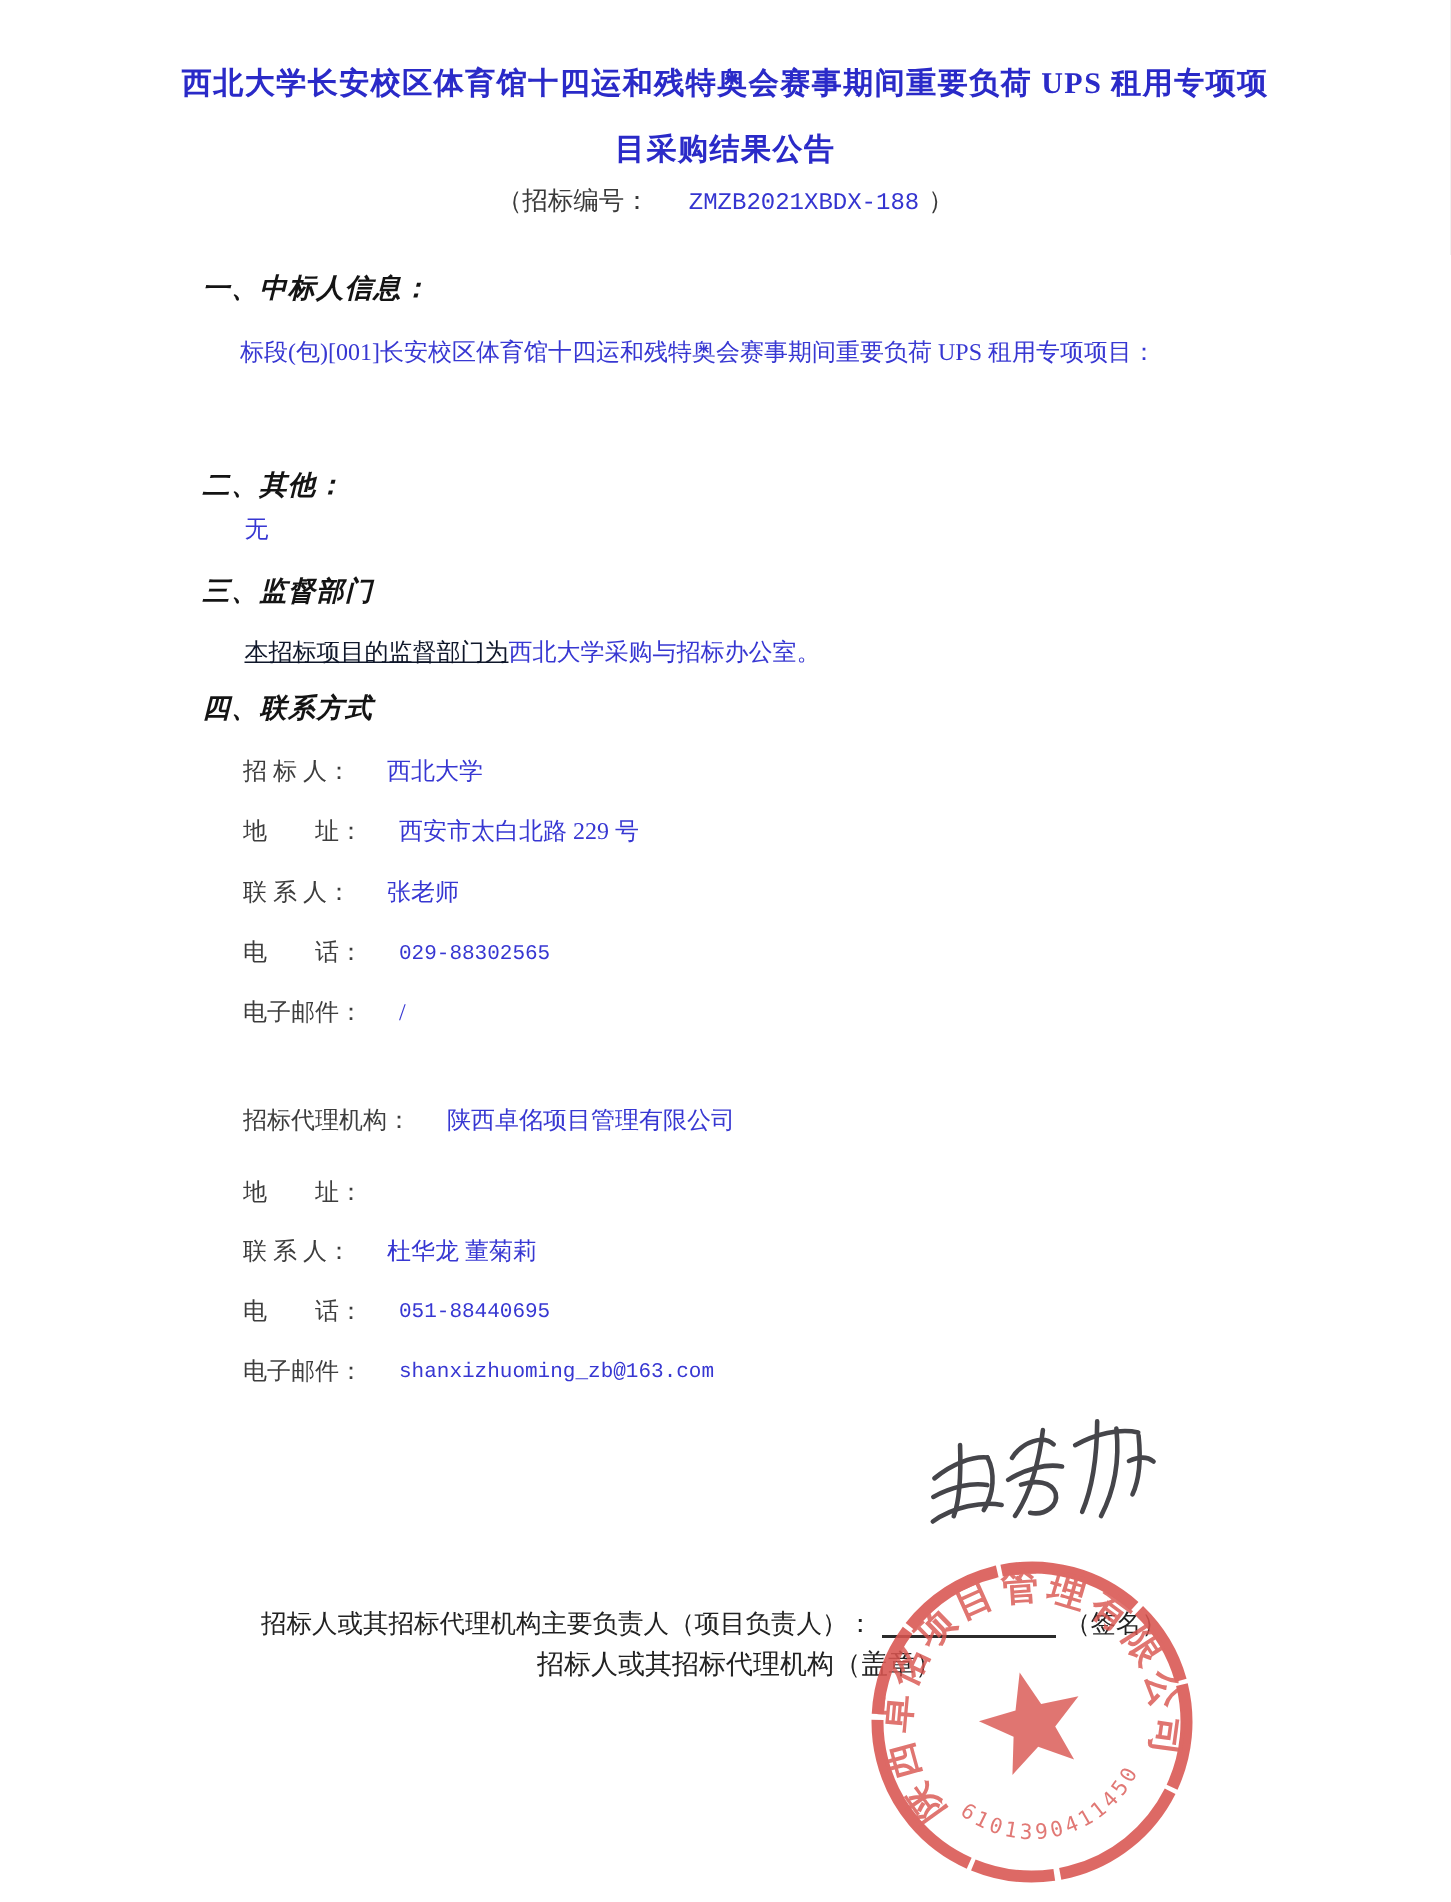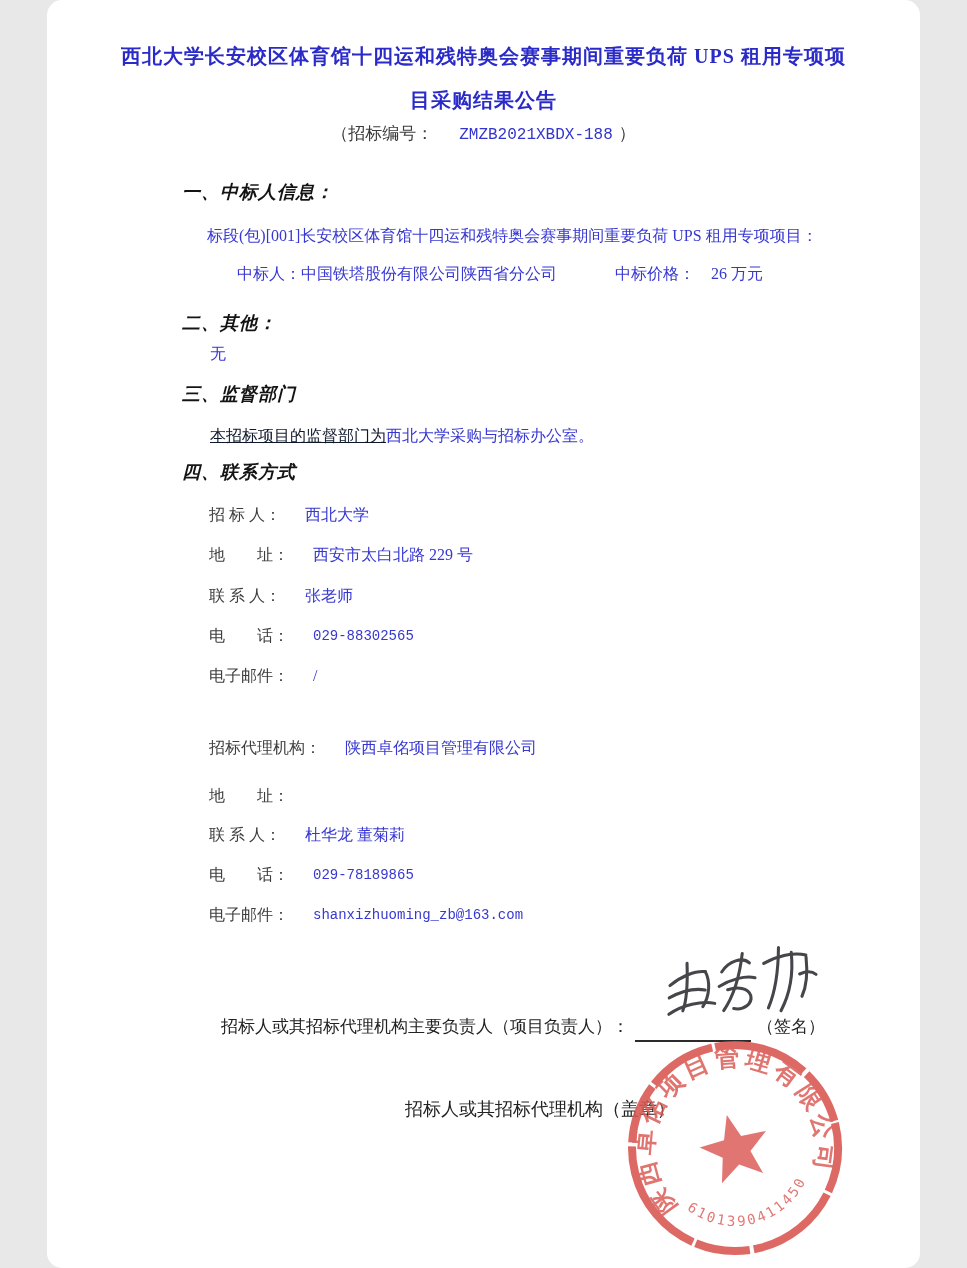--- a/index.html
+++ b/index.html
@@ -1,24 +1,23 @@
 <!DOCTYPE html>
 <html><head>
 <meta charset="utf-8">
 <style>
   html,body{margin:0;padding:0;background:#e8e8e8;}
   .page{
     position:relative;
-    width:873px;height:1268px;
+    width:967px;height:1268px;
     margin:0 auto;
     background:#ffffff;
     overflow:hidden;
     font-family:"Liberation Serif", serif;
     color:#2e2e2e;
-    border-radius:15px;
   }
   .abs{position:absolute;}
   .doc-title{
     left:0;right:0;top:34px;
     text-align:center;
     font-size:20px;font-weight:bold;
     line-height:44px;
     color:#2a2ac8;
     letter-spacing:1px;
   }
@@ -48,24 +47,24 @@
   .body-line{font-size:16px;line-height:24px;}
   .blue{color:#3737d2;}
   .dark{color:#0f172a;text-decoration:underline;}
   .mono{font-family:"Liberation Mono", monospace;font-size:14px;}
   .contact-row{left:162px;font-size:16px;line-height:24px;display:flex;}
   .contact-row .lbl{color:#3d3d3d;white-space:pre;}
   .contact-row .val{color:#3737d2;margin-left:24px;white-space:pre;}
   .price-label{margin-left:58px;}
   .price-value{margin-left:16px;}
   .sig-row{
-    left:174px;top:1012px;
+    left:174px;top:1068px;
     font-size:17px;line-height:30px;
     color:#222;
-    display:flex;align-items:flex-end;
+    display:flex;
   }
   .sig-blank{
     display:inline-block;
     width:116px;height:22px;
     border-bottom:2px solid #2b2b2b;
     margin:0 6px;
   }
   .stamp-row{
     left:358px;top:1096px;
     font-size:18px;line-height:26px;
@@ -104,23 +103,20 @@
     <div>西北大学长安校区体育馆十四运和残特奥会赛事期间重要负荷 UPS 租用专项项</div>
     <div>目采购结果公告</div>
   </div>
 
   <div class="abs bid-line">
     <span>（招标编号：</span><span class="bid-number">ZMZB2021XBDX-188</span><span>）</span>
   </div>
 
   <div class="abs sec-heading" style="top:180px">一、中标人信息：</div>
   <div class="abs body-line blue" style="left:160px;top:224px">标段(包)[001]长安校区体育馆十四运和残特奥会赛事期间重要负荷 UPS 租用专项项目：</div>
-  <div class="abs body-line blue" style="left:190px;top:262px">
-    <span>中标人：</span><span>中国铁塔股份有限公司陕西省分公司</span><span class="price-label">中标价格：</span><span class="price-value">26 万元</span>
-  </div>
 
   <div class="abs sec-heading" style="top:311px">二、其他：</div>
   <div class="abs body-line blue" style="left:163px;top:342px">无</div>
 
   <div class="abs sec-heading" style="top:382px">三、监督部门</div>
   <div class="abs body-line" style="left:163px;top:424px">
     <span class="dark">本招标项目的监督部门为</span><span class="blue">西北大学采购与招标办公室。</span>
   </div>
 
   <div class="abs sec-heading" style="top:460px">四、联系方式</div>
@@ -152,21 +148,21 @@
   </div>
   <div class="abs contact-row" style="top:784px">
     <span class="lbl">地　　址：</span>
   </div>
   <div class="abs contact-row" style="top:823px">
     <span class="lbl">联 系 人：</span>
     <span class="val">杜华龙 董菊莉</span>
   </div>
   <div class="abs contact-row" style="top:863px">
     <span class="lbl">电　　话：</span>
-    <span class="val mono">029-78189865</span>
+    <span class="val mono">051-88440695</span>
   </div>
   <div class="abs contact-row" style="top:903px">
     <span class="lbl">电子邮件：</span>
     <span class="val mono">shanxizhuoming_zb@163.com</span>
   </div>
 
   <div class="abs sig-row">
     <span>招标人或其招标代理机构主要负责人（项目负责人）：</span>
     <span class="sig-blank"></span>
     <span>（签名）</span>

